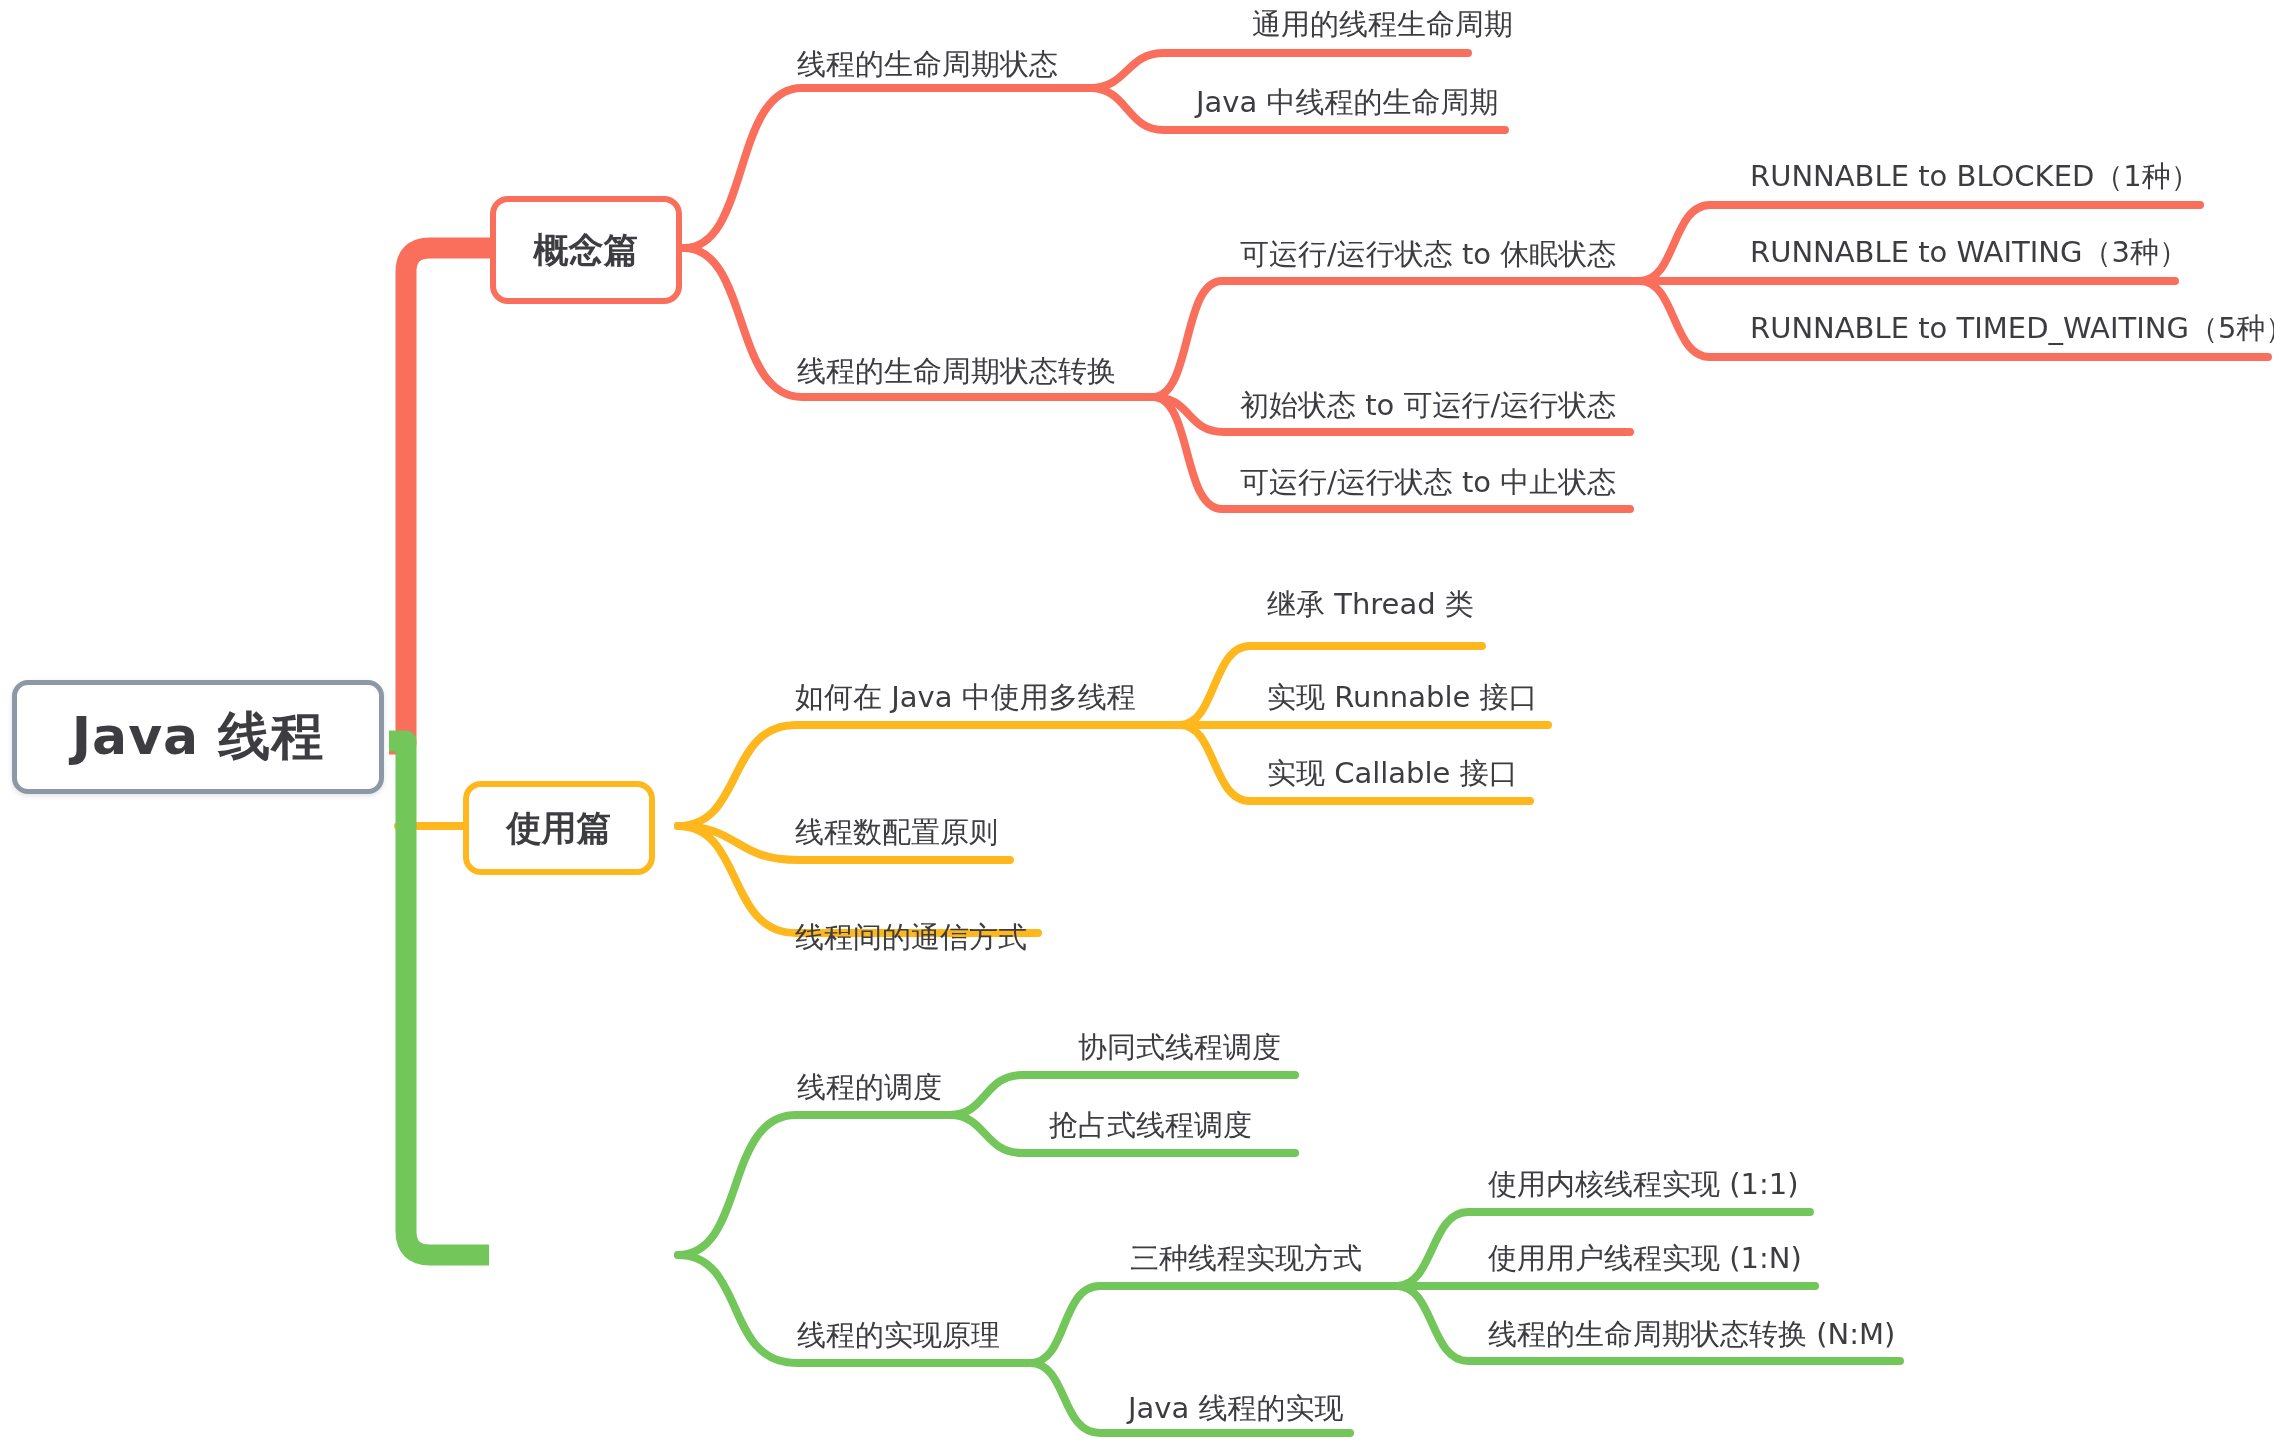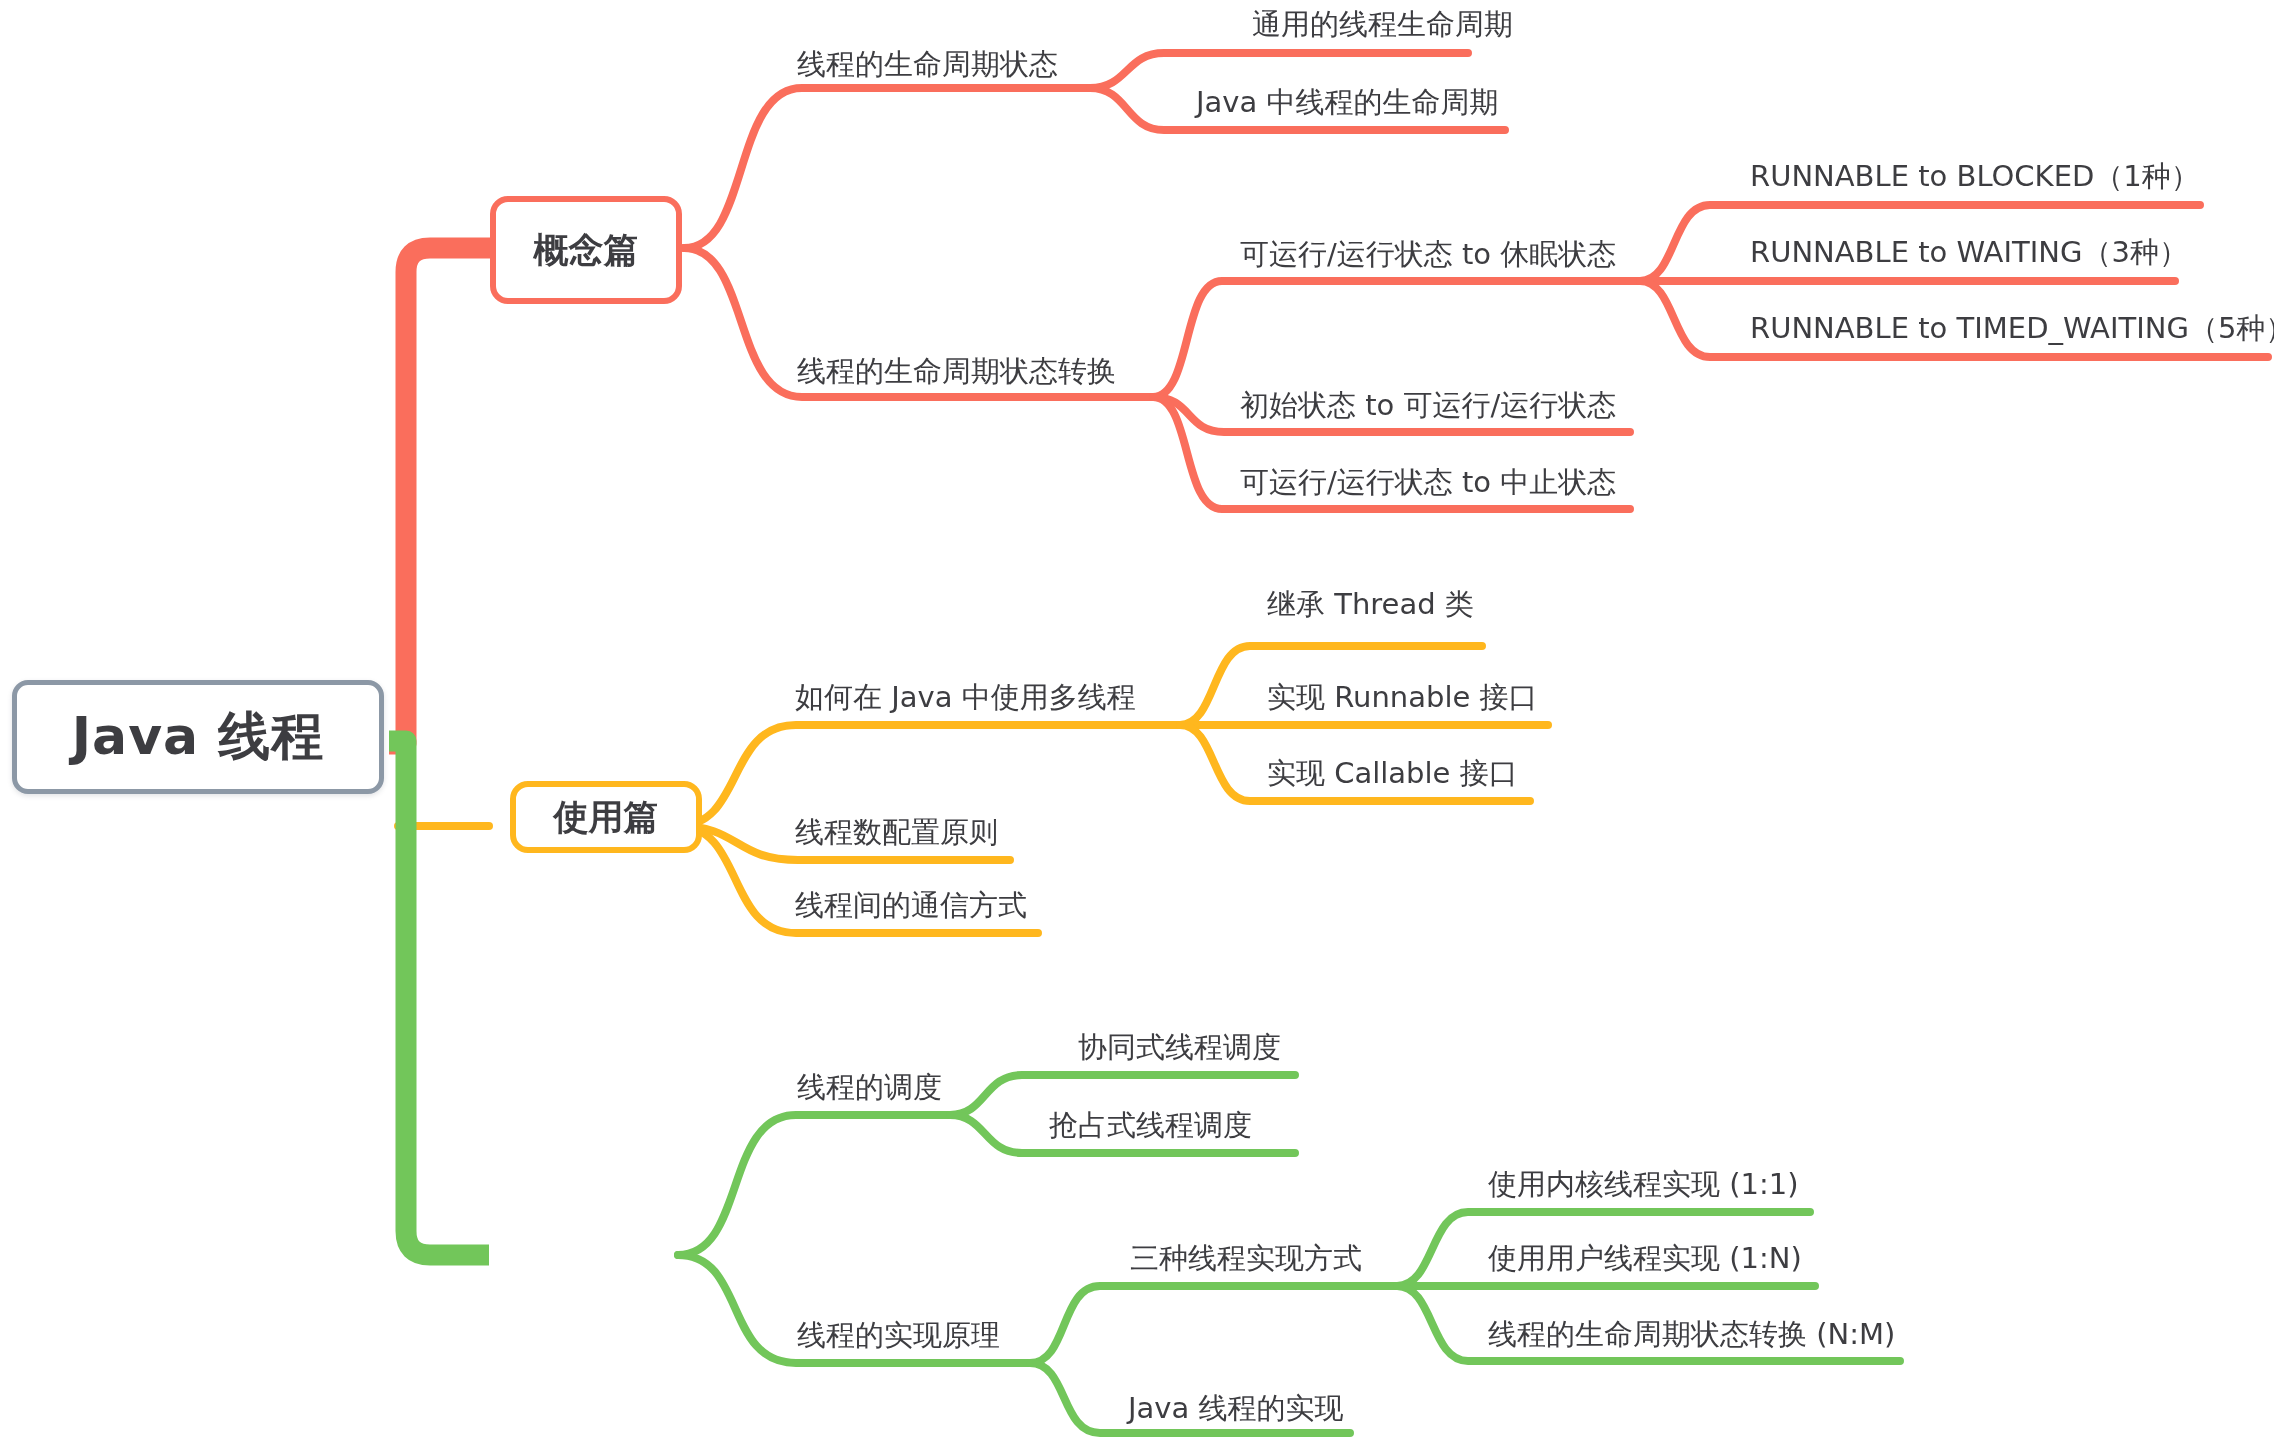--- a/index.html
+++ b/index.html
@@ -3,21 +3,21 @@
 <meta charset="utf-8">
 <style>
   html,body{margin:0;padding:0;background:#ffffff;}
   body{font-family:"DejaVu Sans","Liberation Sans",sans-serif;}
   .canvas{position:relative;width:2274px;height:1456px;background:#ffffff;overflow:hidden;}
   .connectors{position:absolute;left:0;top:0;width:2274px;height:1456px;}
   .node-box{position:absolute;background:#ffffff;border-style:solid;display:flex;align-items:center;justify-content:center;box-sizing:border-box;font-weight:bold;color:#3D3D41;}
   .root-box{left:12px;top:680px;width:372px;height:114px;border-width:5px;border-radius:16px;font-size:52px;letter-spacing:1px;box-shadow:0 2px 5px rgba(60,70,90,.15);}
   .l1-box{width:192px;height:108px;border-width:6px;border-radius:18px;font-size:35px;}
   .box-concept{left:490px;top:196px;}
-  .box-usage{left:510px;top:781px;height:72px;}
+  .box-usage{left:463px;top:781px;height:94px;}
   .box-principle{left:485px;top:1208px;height:94px;}
   .label{position:absolute;font-size:29px;line-height:33px;color:#3D3D41;white-space:nowrap;}
 </style>
 </head>
 <body style="color: rgb(61, 61, 65);">
 
 <div class="canvas">
 
   <svg class="connectors" viewBox="0 0 2274 1456" fill="none" stroke-linecap="round" stroke-linejoin="round">
 
@@ -86,21 +86,21 @@
   <div class="label" style="left:1750px;top:236px">RUNNABLE to WAITING（3种）</div>
   <div class="label" style="left:1750px;top:312px">RUNNABLE to TIMED_WAITING（5种）</div>
   <div class="label" style="left:1240px;top:389px">初始状态 to 可运行/运行状态</div>
   <div class="label" style="left:1240px;top:466px">可运行/运行状态 to 中止状态</div>
 
   <div class="label" style="left:795px;top:681px">如何在 Java 中使用多线程</div>
   <div class="label" style="left:1267px;top:588px">继承 Thread 类</div>
   <div class="label" style="left:1267px;top:681px">实现 Runnable 接口</div>
   <div class="label" style="left:1267px;top:757px">实现 Callable 接口</div>
   <div class="label" style="left:795px;top:816px">线程数配置原则</div>
-  <div class="label" style="left:795px;top:889px">线程间的通信方式</div>
+  <div class="label" style="left:795px;top:921px">线程间的通信方式</div>
 
   <div class="label" style="left:797px;top:1071px">线程的调度</div>
   <div class="label" style="left:1078px;top:1031px">协同式线程调度</div>
   <div class="label" style="left:1049px;top:1109px">抢占式线程调度</div>
   <div class="label" style="left:797px;top:1319px">线程的实现原理</div>
   <div class="label" style="left:1130px;top:1242px">三种线程实现方式</div>
   <div class="label" style="left:1488px;top:1168px">使用内核线程实现 (1:1)</div>
   <div class="label" style="left:1488px;top:1242px">使用用户线程实现 (1:N)</div>
   <div class="label" style="left:1488px;top:1318px">线程的生命周期状态转换 (N:M)</div>
   <div class="label" style="left:1128px;top:1392px">Java 线程的实现</div>

